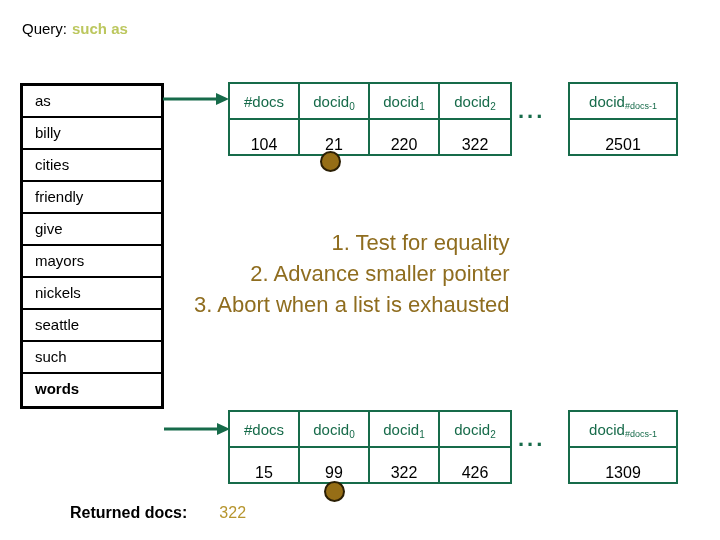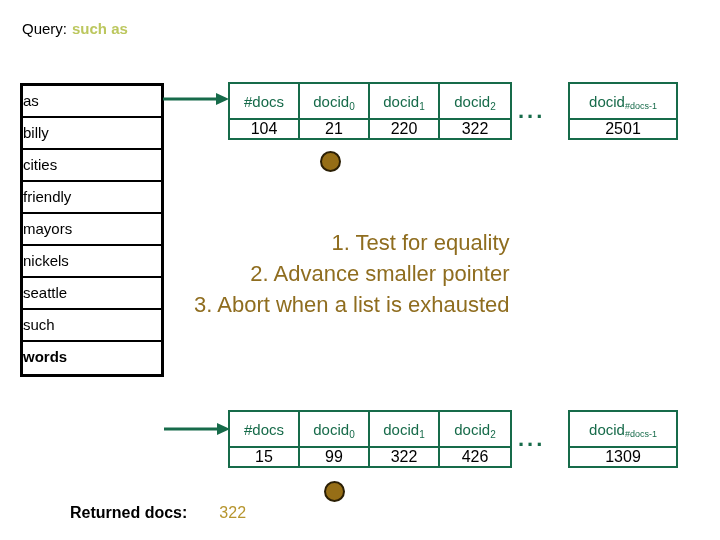--- a/index.html
+++ b/index.html
@@ -13,35 +13,35 @@
   }
   .abs { position:absolute; }
 
   
   .title { left:22px; top:20px; font-size:15px; }
   .title .q { font-weight:bold; color:var(--query_highlight, #bcc75e); margin-left:5px; }
 
   
   .word-list { left:20px; top:83px; width:144px; border:3px solid #000; background:#fff; }
   .word-row {
-    height:32px; line-height:29px; padding-left:0;
+    height:32px; line-height:29px; padding-left:12px;
     font-size:15px; border-bottom:2px solid #000; background:#fff;
   }
   .word-row:last-child { border-bottom:none;font-weight:bold; }
 
   
   .ptable { display:flex; border:2px solid var(--green, #176b4a); background:#fff; }
   .pcol { width:70px; border-right:2px solid var(--green, #176b4a); display:flex; flex-direction:column; }
   .pcol:last-child { border-right:none; }
   .pcell { display:flex; align-items:center; justify-content:center; }
   .phead {
     height:36px; color:var(--green, #176b4a); font-size:15px;
     border-bottom:2px solid var(--green, #176b4a);
   }
-  .pval { height:18px; font-size:16px; color:#000; }
+  .pval { height:18px; font-size:16px; color:#000;margin-top:16px; }
   .sub { font-size:10px; transform:translateY(5px); display:inline-block; }
   .sub.small { font-size:9px; }
   .single .pcol { width:106px; }
 
   
   .dots {
     color:var(--green, #176b4a); font-size:22px; font-weight:bold;
     letter-spacing:3px; line-height:22px;
   }
 
@@ -69,20 +69,21 @@
 
 <div class="abs title">
   <span>Query:</span><span class="q">such as</span>
 </div>
 
 <div class="abs word-list">
   <div class="word-row">as</div>
   <div class="word-row">billy</div>
   <div class="word-row">cities</div>
   <div class="word-row">friendly</div>
+  <div class="word-row">give</div>
   <div class="word-row">mayors</div>
   <div class="word-row">nickels</div>
   <div class="word-row">seattle</div>
   <div class="word-row">such</div>
   <div class="word-row">words</div>
 </div>
 
 <svg class="abs arrow" style="left:163px; top:92px;" width="66" height="14" viewBox="0 0 66 14">
   <line x1="0" y1="7" x2="55" y2="7"></line>
   <polygon points="53,1 66,7 53,13"></polygon>

